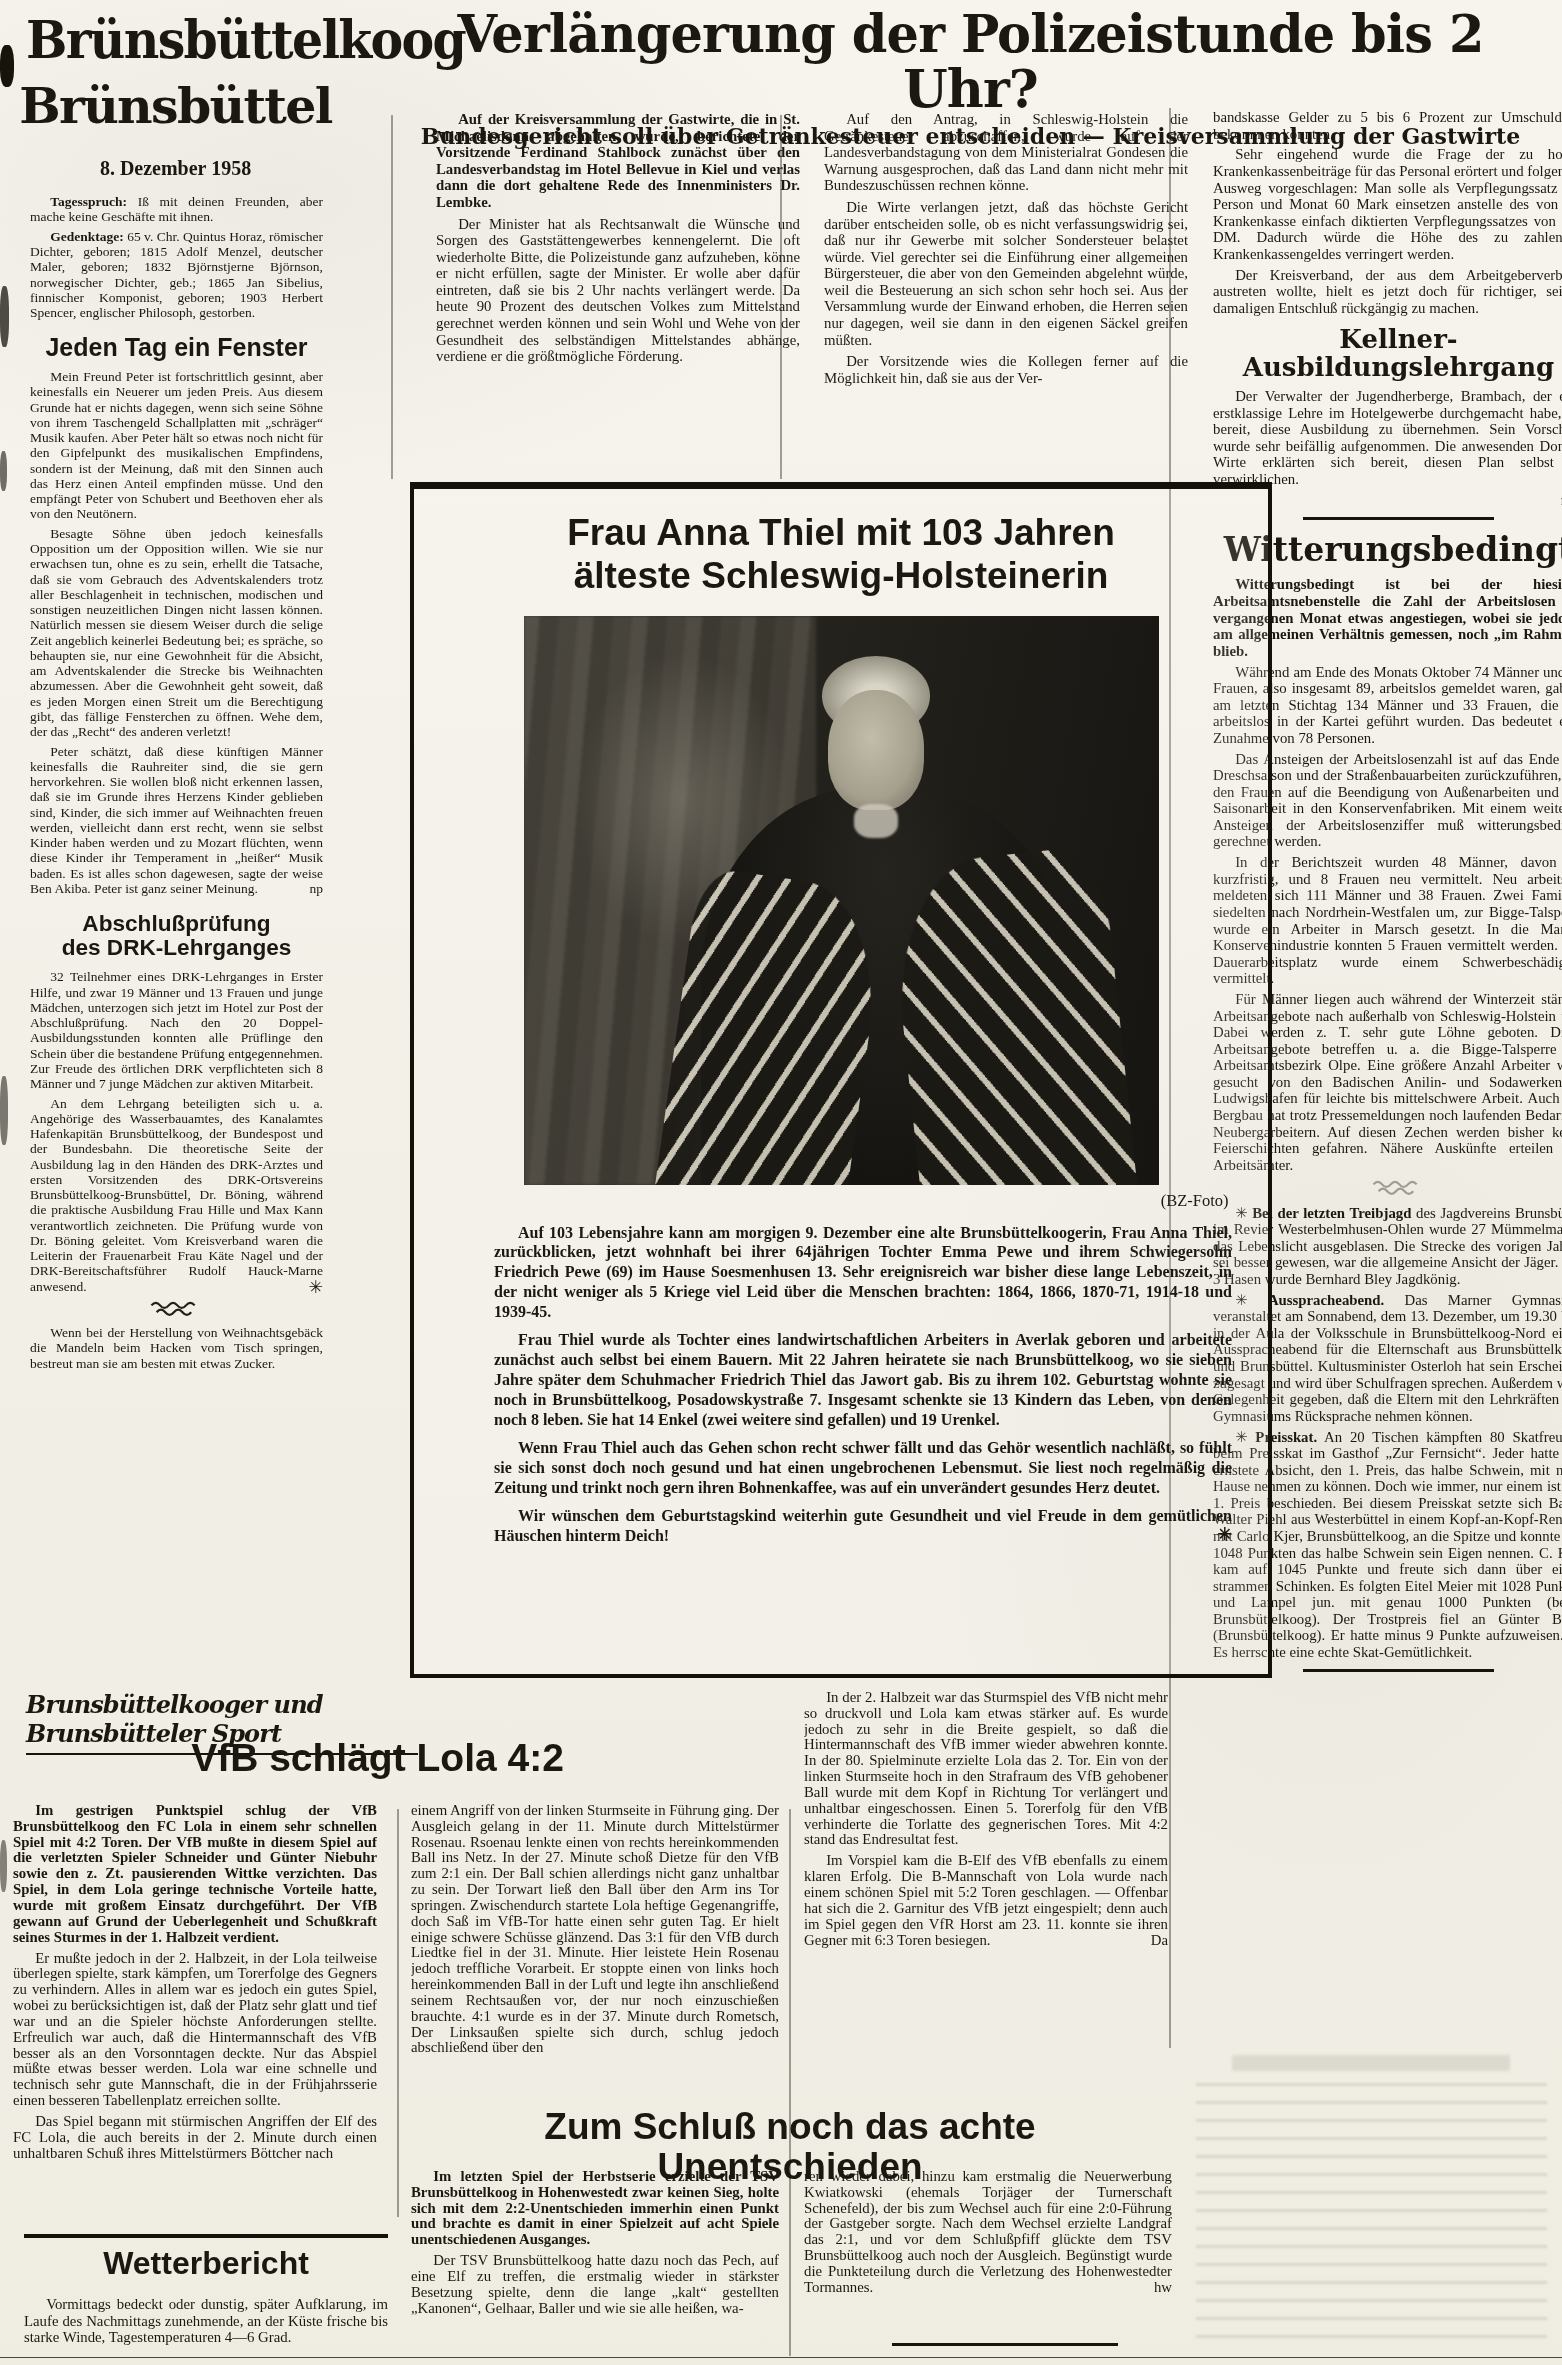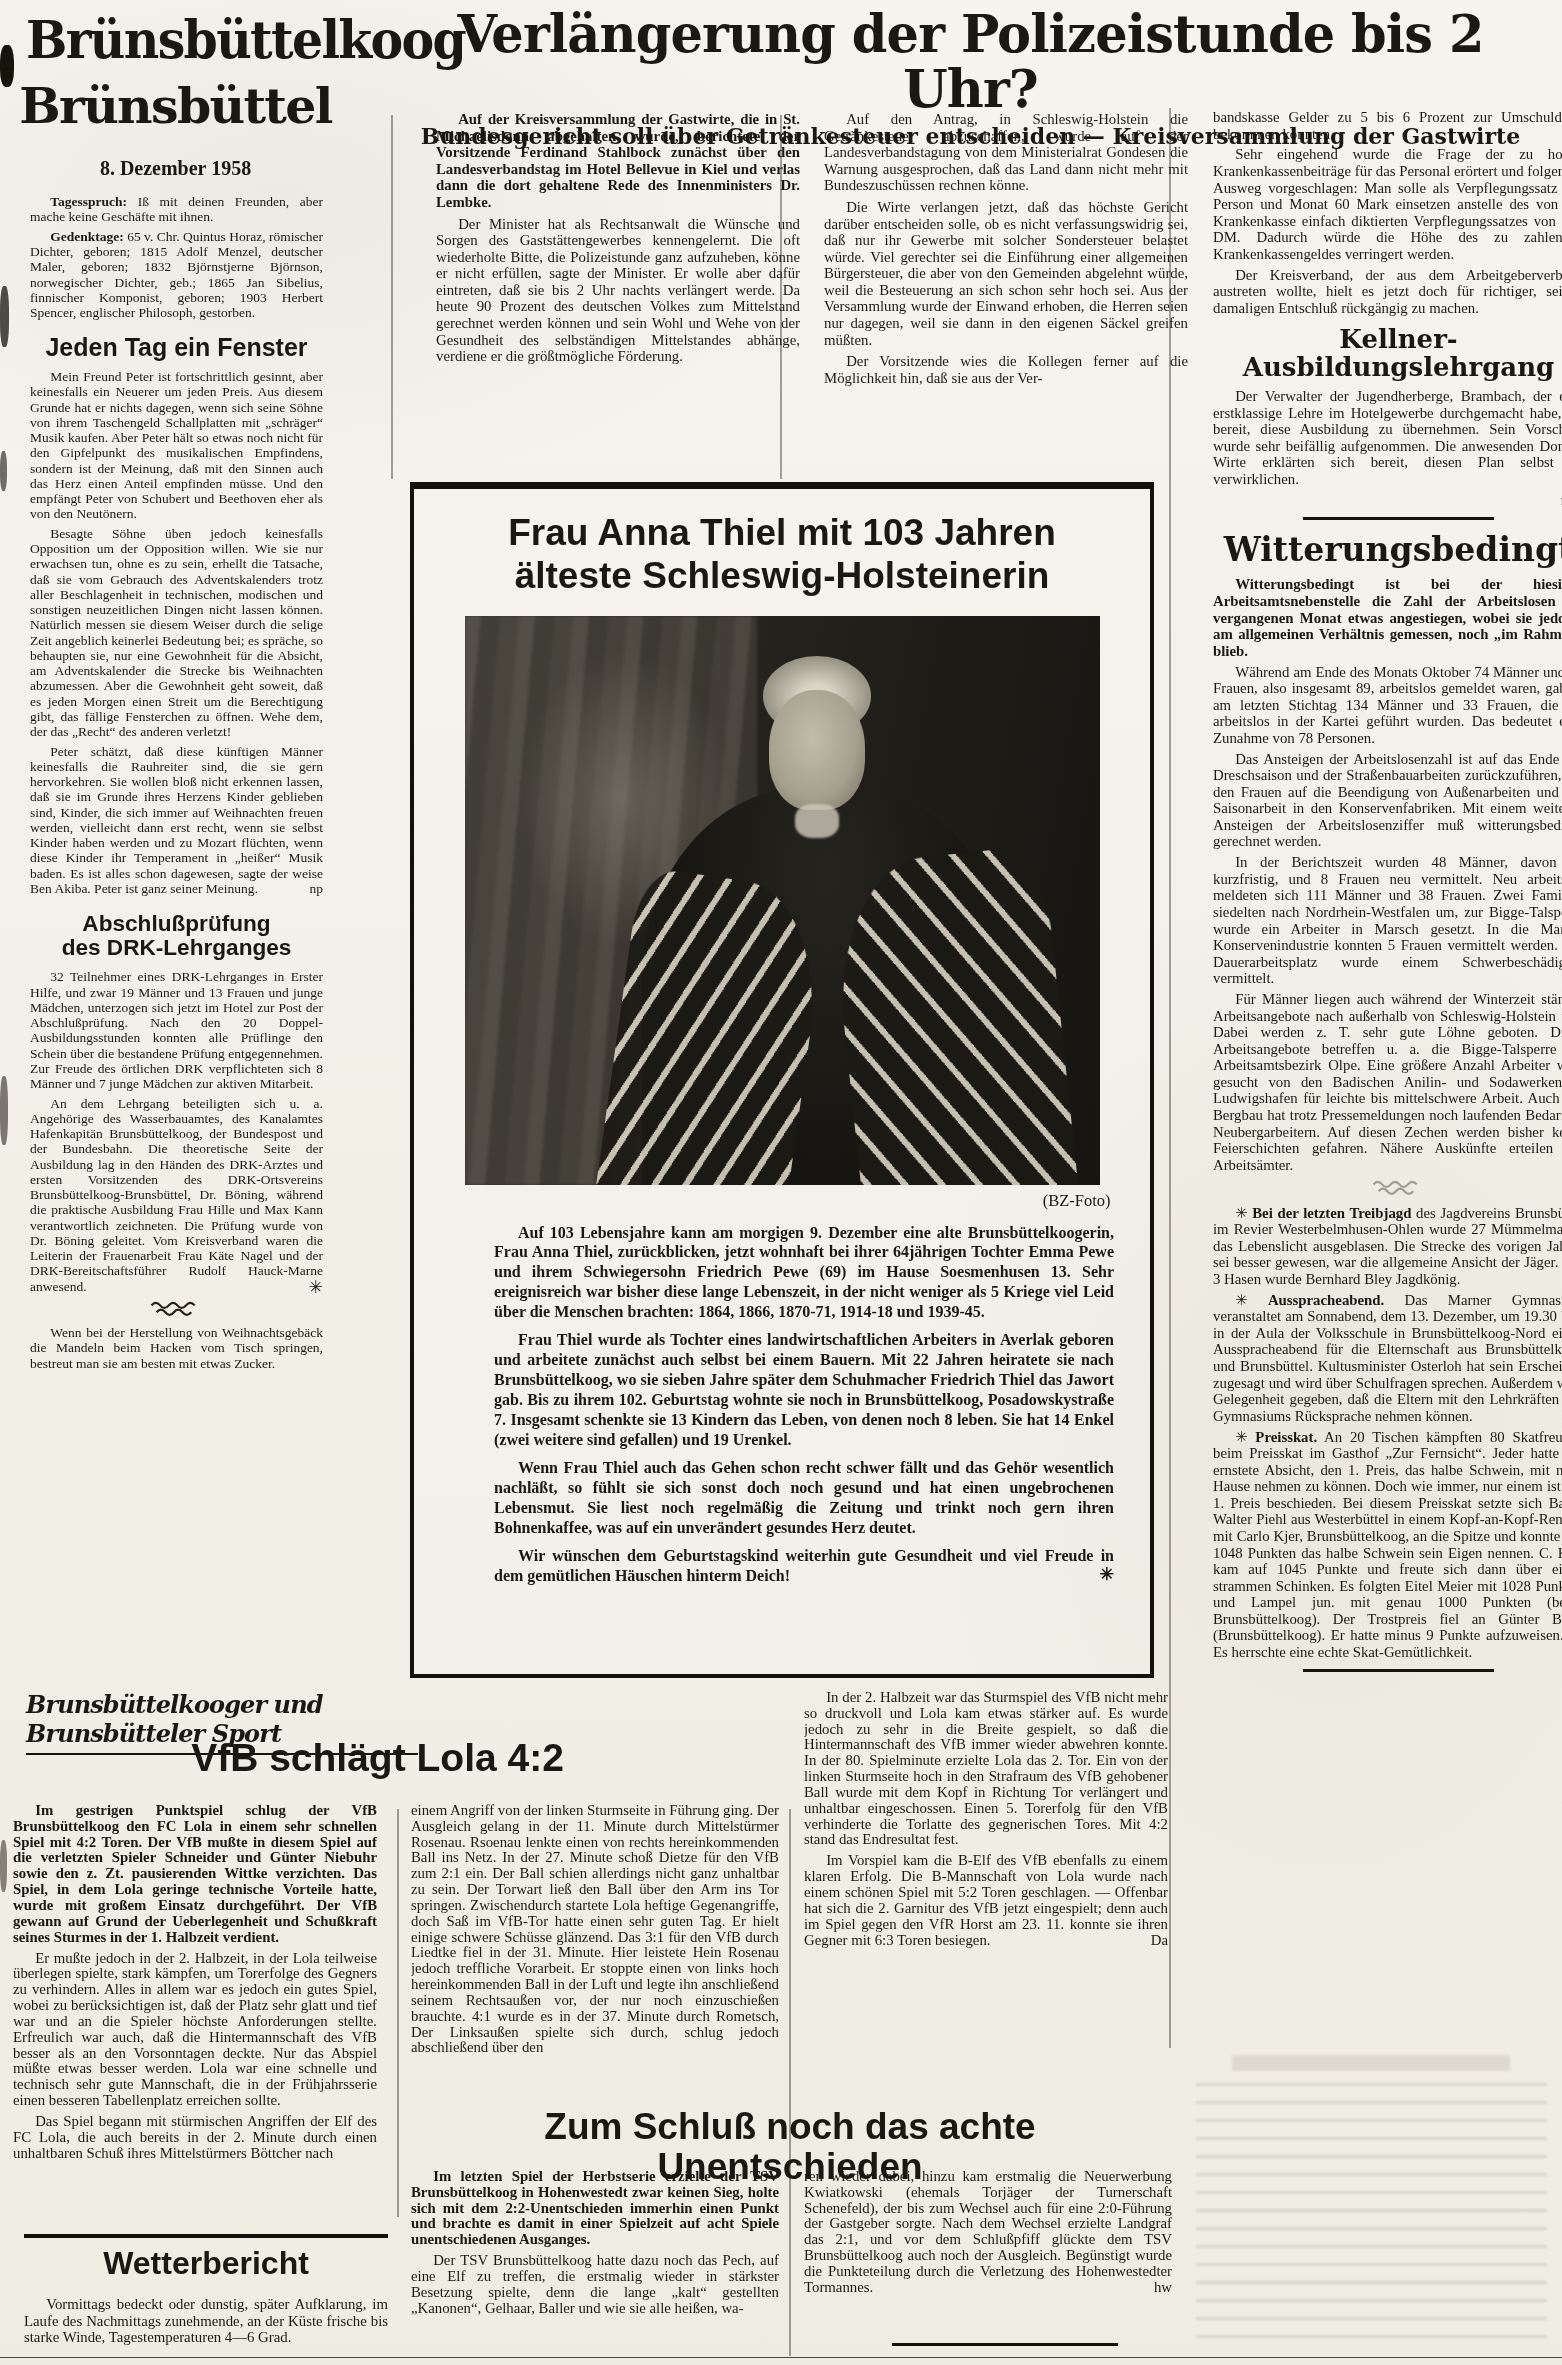--- a/index.html
+++ b/index.html
@@ -45,21 +45,21 @@
   #witt-head{font-size:33px;margin:12px 0 8.7px;}
   .sign-line{text-align:right;font-size:14.8px;margin:0 5.2px 3.5px 0;}
 
   
   #col-left{left:30px;top:194px;width:293px;height:1496px;overflow:hidden;font-size:13.5px;line-height:1.13;}
   #col-left .par{margin-bottom:4.3px;}
   #fenster-head{font-size:25px;margin:14px 0 7.8px;}
   #drk-head{font-size:22.6px;margin:15.6px 0 8.7px;}
 
   
-  #photo-box{left:410px;top:482px;width:744px;height:1196px;border:4.3px solid #14110a;border-top-width:7px;
+  #photo-box{left:410px;top:482px;width:862px;height:1196px;border:4.3px solid #14110a;border-top-width:7px;
     box-sizing:border-box;padding:22.6px 36px 15.6px;background:rgba(255,255,255,.12);}
   #pa-head{font-size:37px;line-height:1.16;}
   .photo{position:relative;width:635px;height:569px;margin:19px auto 5.2px;background:linear-gradient(100deg,#3a3833 0%,#23211c 45%,#171511 100%);overflow:hidden;}
   .ph-curtain{position:absolute;left:0;top:0;width:46%;height:100%;
     background:repeating-linear-gradient(95deg,#6b665b 0 15.6px,#4a463d 15.6px 35px,#59544a 35px 54px);
     opacity:.55;filter:blur(1.7px);}
   .ph-glow{position:absolute;left:8%;top:6%;width:34%;height:52%;background:radial-gradient(ellipse,#8d887b 0%,transparent 70%);opacity:.5;}
   .ph-hair{position:absolute;left:47%;top:7%;width:17%;height:14%;background:radial-gradient(ellipse,#d9d5c6 20%,#8f8b7d 75%,transparent 100%);border-radius:50%;}
   .ph-face{position:absolute;left:48%;top:13%;width:15%;height:21%;background:radial-gradient(ellipse at 45% 40%,#c2bcab 0%,#a59f8d 60%,#6e6a5c 100%);border-radius:48% 48% 42% 42%;}
   .ph-body{position:absolute;left:28%;top:30%;width:58%;height:75%;background:radial-gradient(ellipse at 50% 20%,#26241f 0%,#15130f 70%);border-radius:45% 45% 0 0;}

